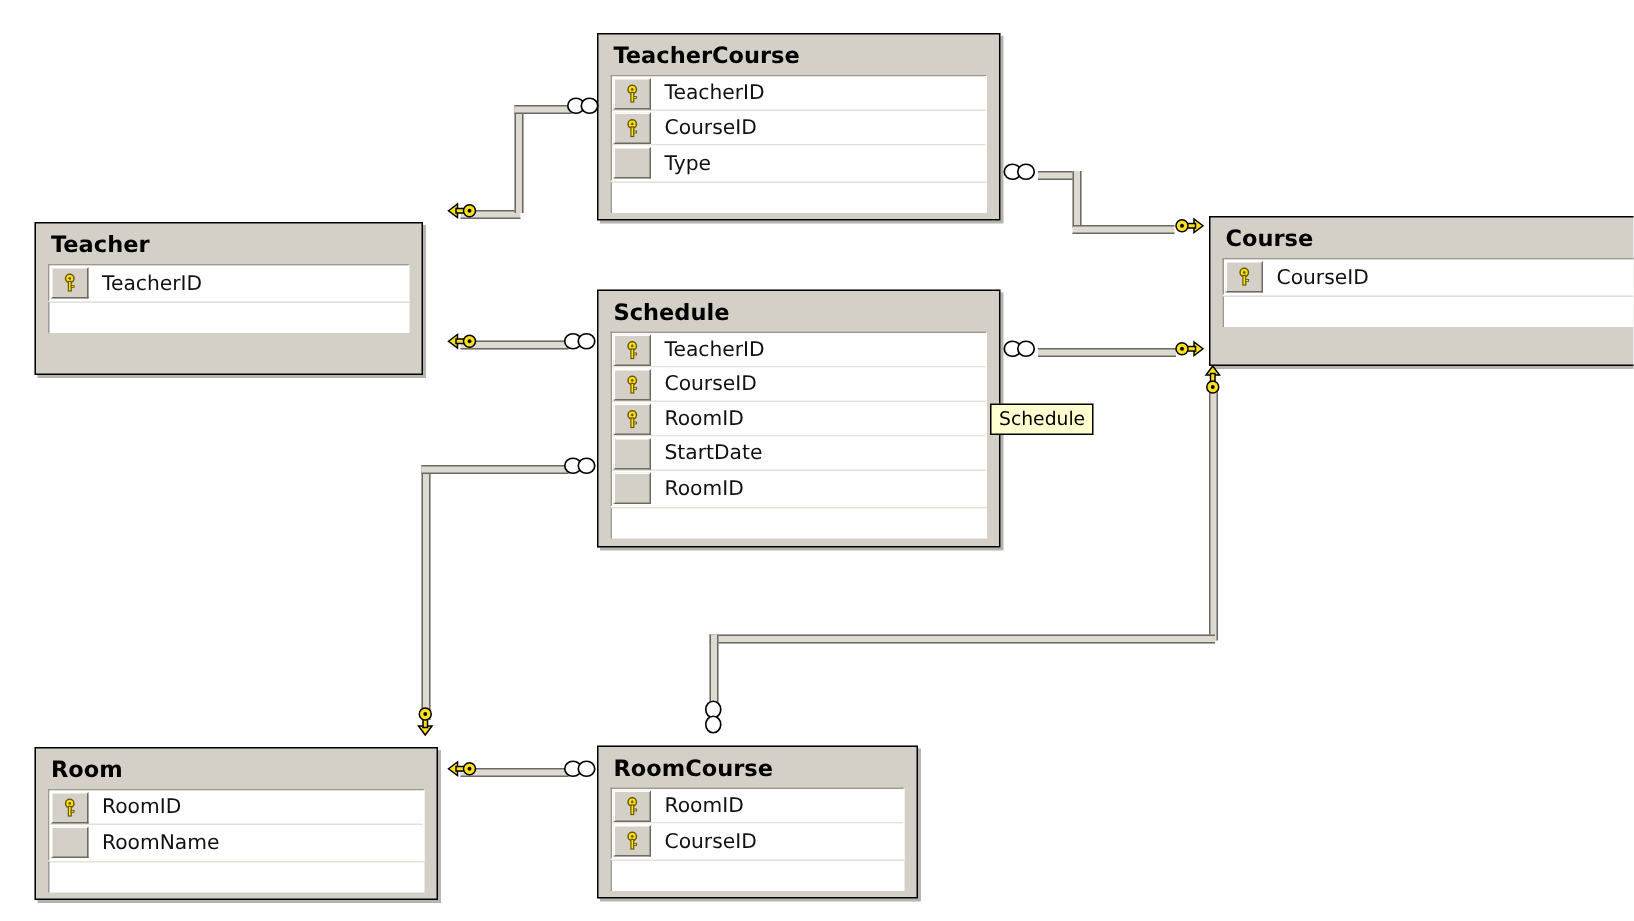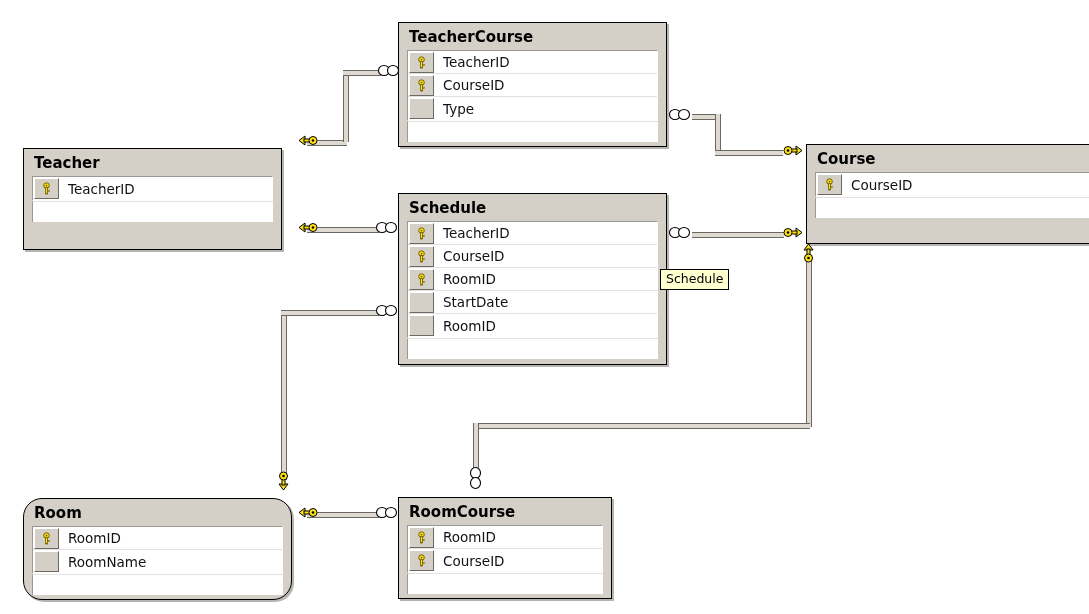--- a/index.html
+++ b/index.html
@@ -306,21 +306,21 @@
               <rect x="5.6" y="5.6" width="1.9" height="6.4" fill="#ffe11a" stroke="#6b5b00" stroke-width=".8"></rect>
               <rect x="7.4" y="8.3" width="2" height="1.3" fill="#ffe11a" stroke="#6b5b00" stroke-width=".6"></rect>
             </svg>
         </span>
         <span class="fname">CourseID</span>
       </div>
     </div>
     <div class="emptyrow"></div>
   </div>
 
-  <div class="tbl" style="left:23px;top:498px;width:269px;height:102px;border-radius:19px;">
+  <div class="tbl" style="left:23px;top:498px;width:269px;height:102px;">
     <div class="title">Room</div>
     <div class="fields">
       <div class="frow">
         <span class="fbtn">
           <svg class="keyglyph" viewBox="0 0 13 13">
               <circle cx="6.5" cy="3.6" r="2.8" fill="#ffe11a" stroke="#6b5b00" stroke-width="1"></circle>
               <circle cx="6.5" cy="3.6" r="0.9" fill="#6b5b00"></circle>
               <rect x="5.6" y="5.6" width="1.9" height="6.4" fill="#ffe11a" stroke="#6b5b00" stroke-width=".8"></rect>
               <rect x="7.4" y="8.3" width="2" height="1.3" fill="#ffe11a" stroke="#6b5b00" stroke-width=".6"></rect>
             </svg>

